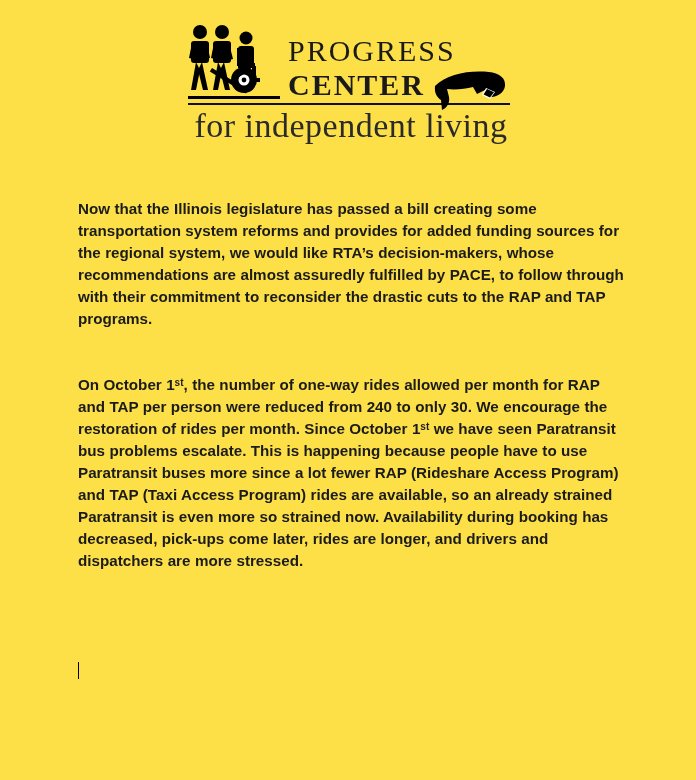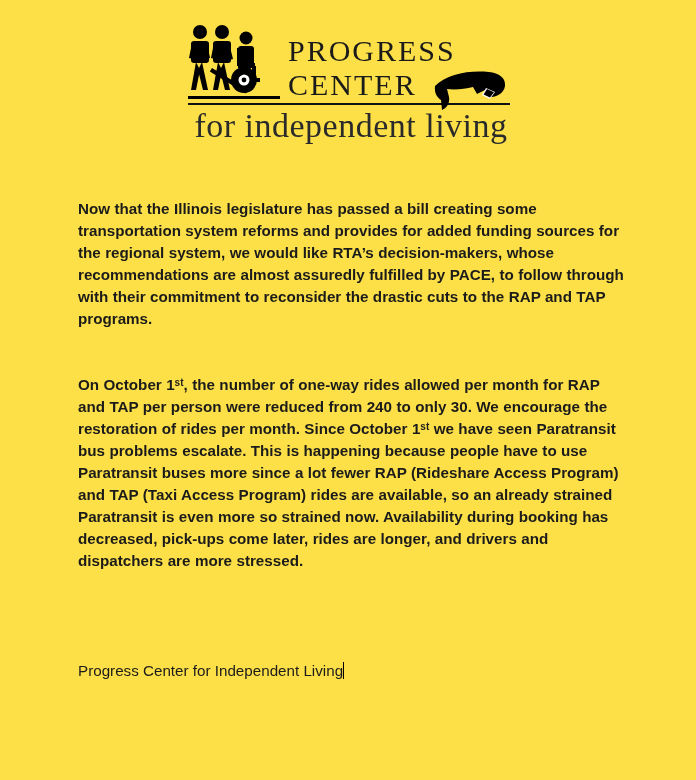--- a/index.html
+++ b/index.html
@@ -51,20 +51,21 @@
   .logo-line2 {
     font-family: "Liberation Serif", "DejaVu Serif", serif;
     font-size: 30px;
     line-height: 34px;
     letter-spacing: 2.0px;
     color: #1a1a1a;
     white-space: nowrap;
   }
   .logo-line2 {
     position: relative;
+    font-weight: bold;
   }
   .hand-icon {
     position: absolute;
     left: 141px;
     top: 2px;
     width: 78px;
     height: 42px;
   }
   .logo-rule {
     margin-top: 1px;
@@ -192,16 +193,16 @@
 
     <div class="gap-1"></div>
 
     <p class="para"><span>On October 1</span><sup>st</sup><span>, the number of one-way rides allowed per month for RAP and TAP per person were reduced from 240 to only 30. We encourage the restoration of rides per month. Since October 1</span><sup>st</sup><span> we have seen Paratransit bus problems escalate. This is happening because people have to use Paratransit buses more since a lot fewer RAP (Rideshare Access Program) and TAP (Taxi Access Program) rides are available, so an already strained Paratransit is even more so strained now. Availability during booking has decreased, pick-ups come later, rides are longer, and drivers and dispatchers are more stressed.</span></p>
 
     <div class="gap-1"></div>
 
 
     <div class="gap-2"></div>
 
-    <div class="signature"><span>Progress Center for Independent Living</span><span class="caret"></span></div>
+    <div class="signature"><span class="caret"></span></div>
   </div>
 
 </div>
 
 </body></html>

